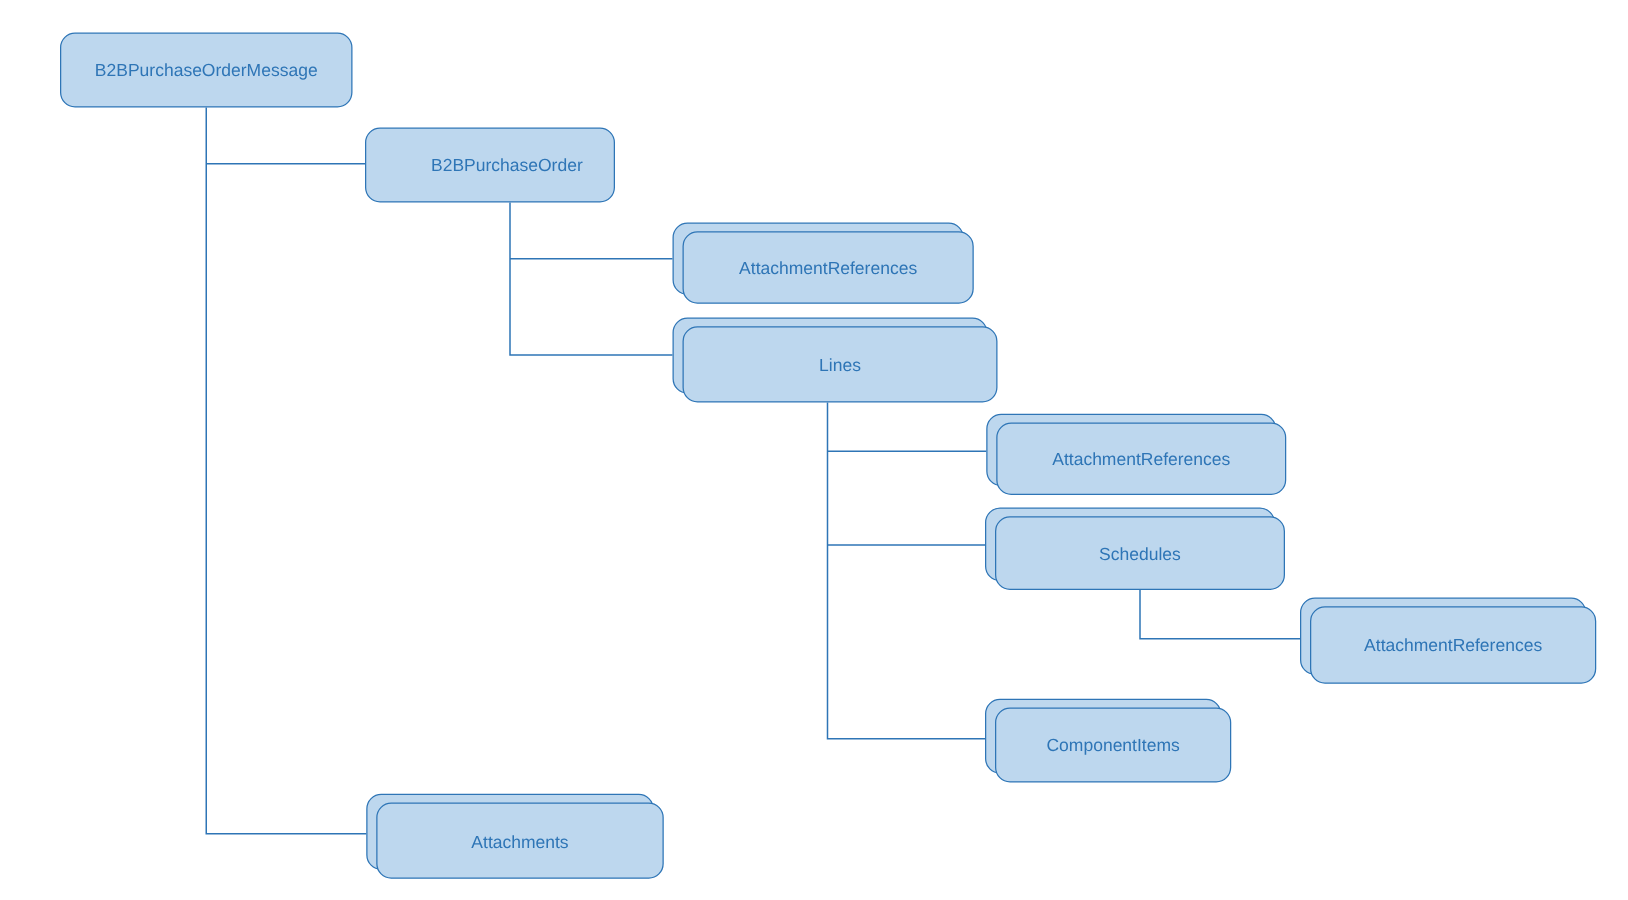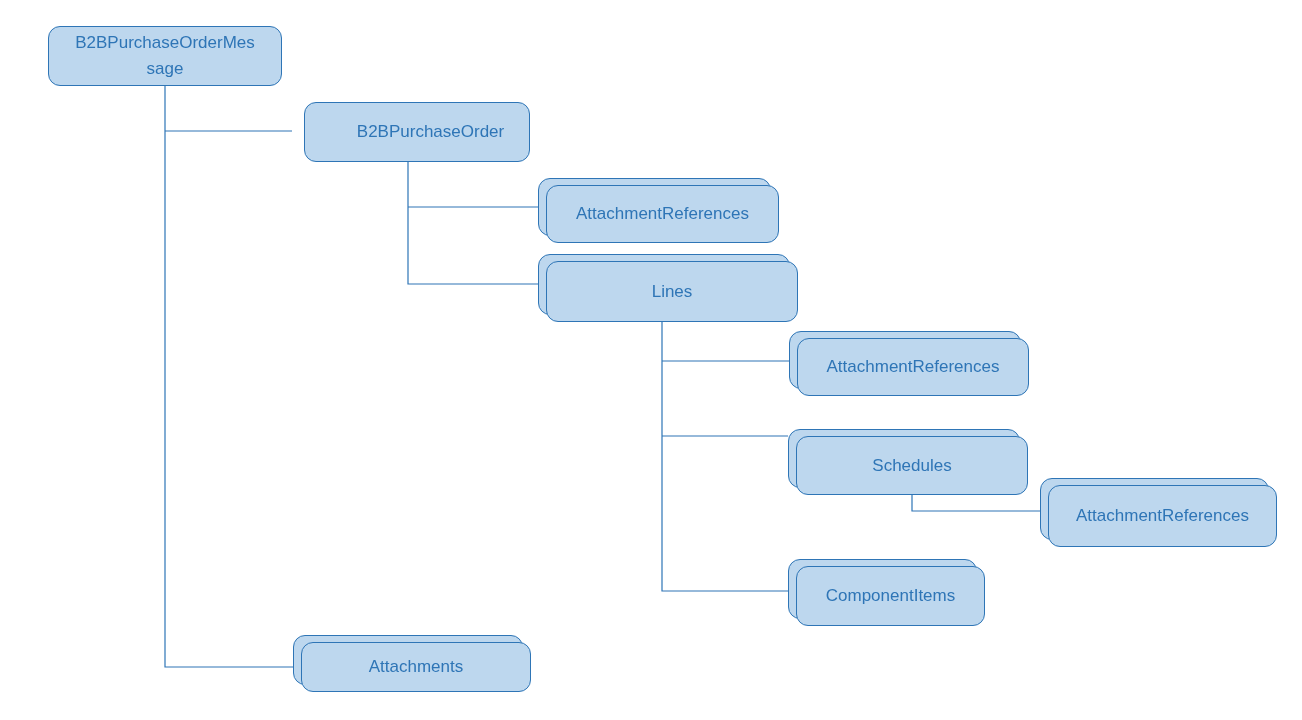--- a/index.html
+++ b/index.html
@@ -31,40 +31,40 @@
     position: absolute;
     box-sizing: border-box;
     background: var(--node-fill, #bdd7ee);
     border: 1.5px solid var(--node-border, #2e75b6);
     border-radius: 12px;
     display: flex;
     align-items: center;
     justify-content: center;
     text-align: center;
     color: var(--node-text, #2e75b6);
-    font-size: 17px;
+    font-size: 14px;
     line-height: 26px;
   }
   .ghost {
     transform: translate(-8px, -7px);
   }
   .wrap-label {
     padding: 0 25px;
     word-break: break-all;
   }
   
   .n0 { left: 48px;   top: 26px;  width: 234px; height: 60px; }
-  .n1 { left: 304px;  top: 102px; width: 226px; height: 60px; padding-left: 27px; }
+  .n1 { left: 292px;  top: 102px; width: 200px; height: 60px; padding-left: 27px; }
   .n2 { left: 546px;  top: 185px; width: 233px; height: 58px; }
   .n3 { left: 546px;  top: 261px; width: 252px; height: 61px; }
   .n4 { left: 797px;  top: 338px; width: 232px; height: 58px; }
-  .n5 { left: 796px;  top: 413px; width: 232px; height: 59px; margin-top: 23px; }
+  .n5 { left: 796px;  top: 413px; width: 232px; height: 59px; }
   .n6 { left: 1048px; top: 485px; width: 229px; height: 62px; }
   .n7 { left: 796px;  top: 566px; width: 189px; height: 60px; }
-  .n8 { left: 301px;  top: 642px; width: 230px; height: 50px; }
+  .n8 { left: 301px;  top: 642px; width: 230px; height: 61px; }
 </style>
 </head>
 <body style="background: rgb(255, 255, 255);">
 
 <div class="canvas">
 
   <div class="node ghost n2"></div>
   <div class="node ghost n3"></div>
   <div class="node ghost n4"></div>
   <div class="node ghost n5"></div>

